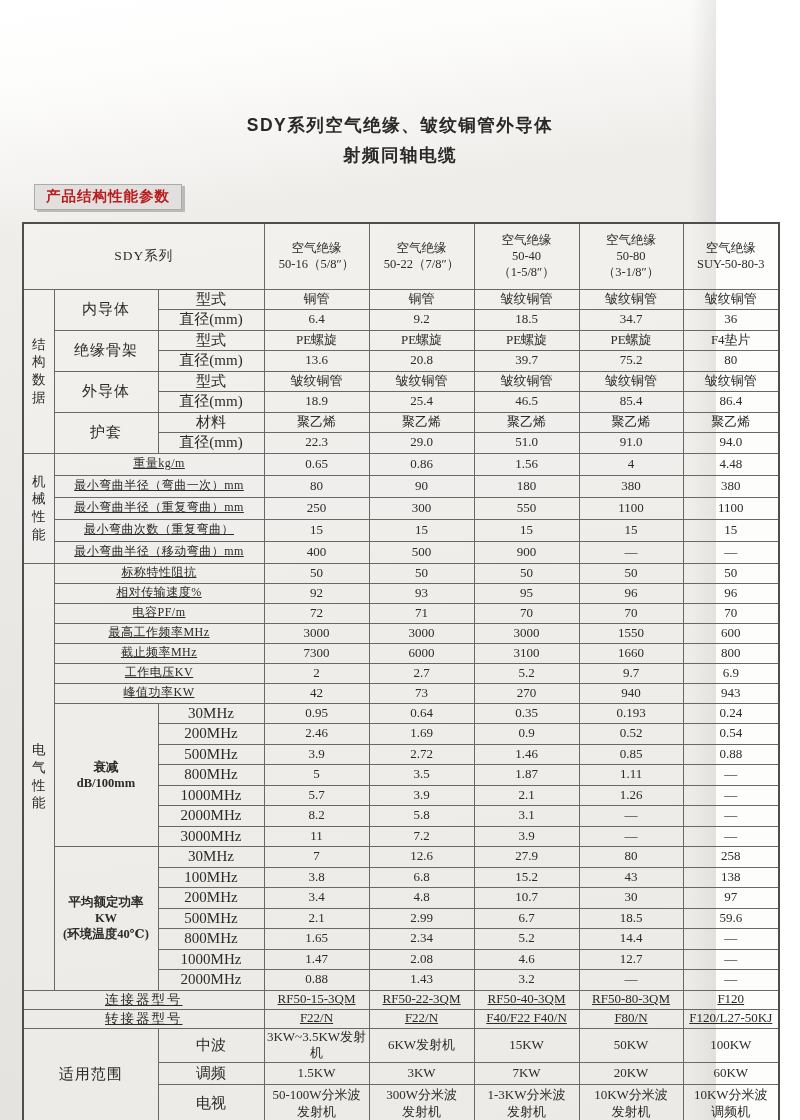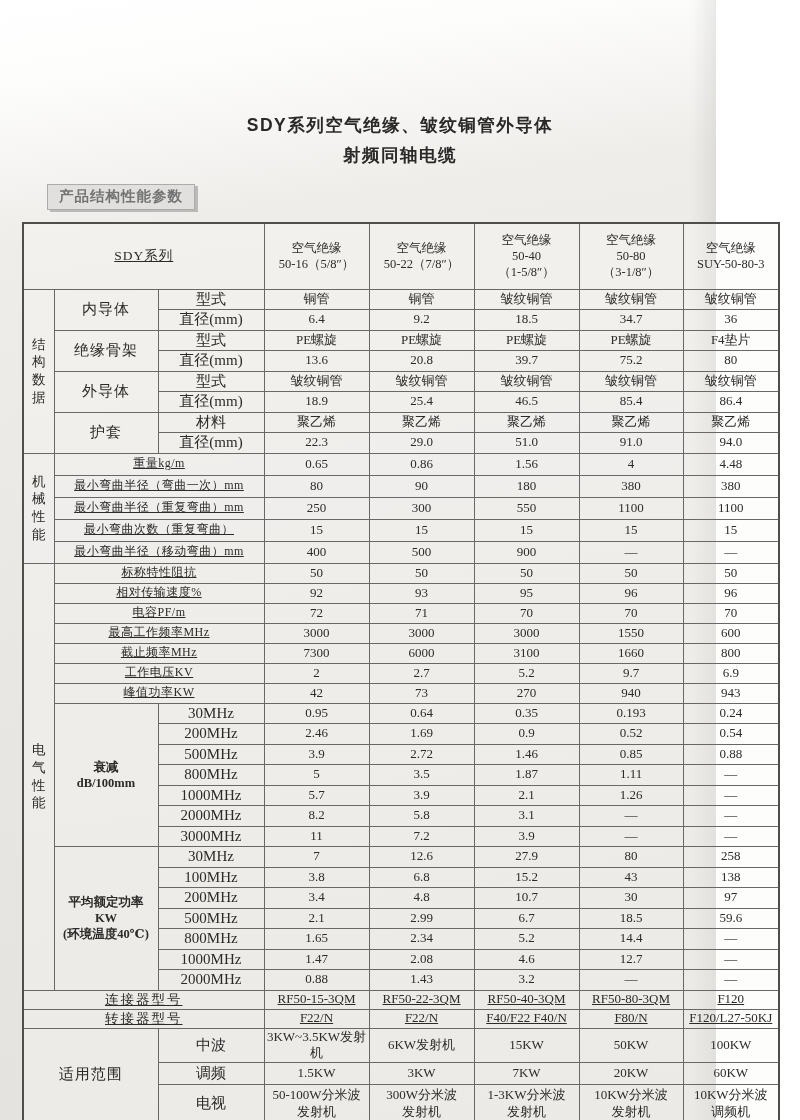--- a/index.html
+++ b/index.html
@@ -18,41 +18,41 @@
     pointer-events:none;
   }
   .title{
     position:absolute;top:110px;left:0;width:800px;
     text-align:center;
     font-family:"Liberation Sans","DejaVu Sans",sans-serif;
     font-weight:bold;font-size:17.5px;line-height:30px;
     letter-spacing:1.5px;color:#2b2927;
   }
   .section-label{
-    position:absolute;top:184px;left:47px;
+    position:absolute;top:184px;left:34px;
     background:#e1e0de;
     border:1px solid #adaba9;
     box-shadow:3px 2px 0 #bcbab8;
     padding:2px 11px 3px 11px;
-    font-size:14.5px;font-weight:bold;letter-spacing:1px;color:#737373;
+    font-size:14.5px;font-weight:bold;letter-spacing:1px;color:#b91c1c;
   }
   table.spec{
     position:absolute;top:222px;left:22px;
     width:756px;border-collapse:collapse;table-layout:fixed;
     background:rgba(250,249,247,0.35);
     font-size:13px;color:#2d2b29;
   }
   table.spec td{
     border:1px solid #6a6866;
     padding:0 2px;text-align:center;vertical-align:middle;
     line-height:1.3;white-space:pre-line;overflow:hidden;
   }
   table.spec{border:2px solid #504e4c;}
   td.hd{font-size:12.5px;line-height:1.5;}
-  td.series{font-size:13.5px;letter-spacing:1px;text-decoration:underline;}
+  td.series{font-size:13.5px;letter-spacing:1px;}
   td.cat{font-size:13.5px;line-height:1.55;letter-spacing:0;padding:0;}
   td.gname{font-size:15px;letter-spacing:1px;}
   td.gsm{font-size:12.5px;letter-spacing:0;line-height:1.4;font-weight:bold;}
   td.sub{font-size:15px;}
   td.lbl{text-align:left;padding-left:6px;font-size:12px;letter-spacing:0.5px;text-decoration:underline;}
   td.lblc{font-size:13.5px;letter-spacing:2px;}
   td.val{font-size:13px;}
   tr.h-head{height:66px;}
   tr.h20{height:20px;}
   tr.h22{height:22px;}

